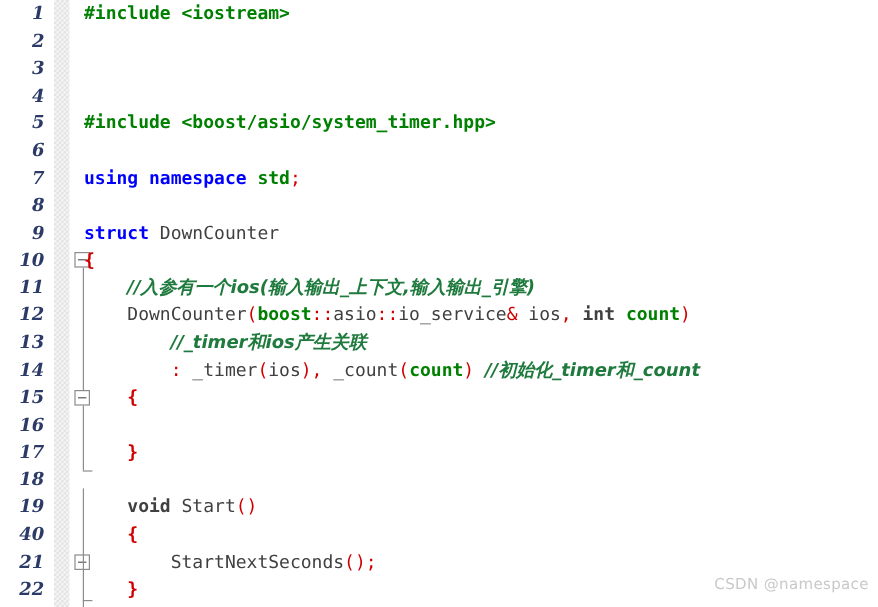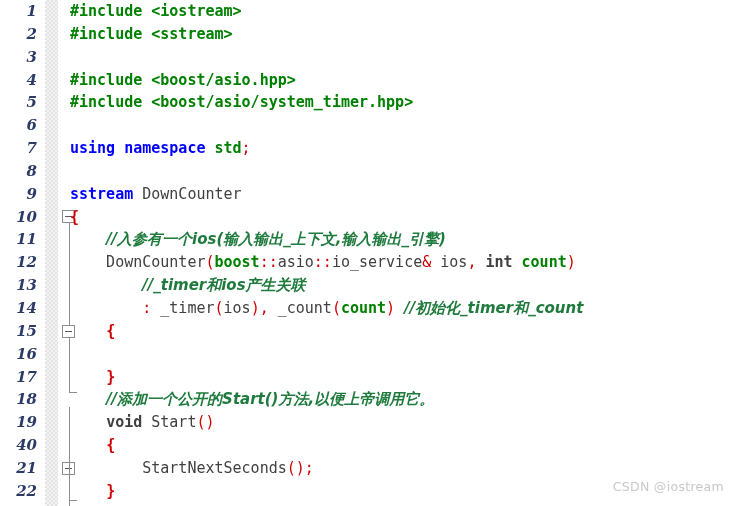--- a/index.html
+++ b/index.html
@@ -152,37 +152,37 @@
   <div class="fold-line" style="top:223px; height:169px;"></div>
   <div class="fold-box" style="top:325px;"></div>
   <div class="fold-tick" style="top:392px;"></div>
 
   <div class="fold-box" style="top:462px;"></div>
   <div class="fold-line" style="top:407px; height:99px;"></div>
   <div class="fold-tick" style="top:500px;"></div>
 
   <div class="lines" id="lines">
       <div class="row"><div class="lnum">1</div><div class="code"><span class="pp">#include &lt;iostream&gt;</span></div></div>
-      <div class="row"><div class="lnum">2</div><div class="code"><span class="pp">#include &lt;sstream&gt;</span></div></div>
+      <div class="row"><div class="lnum">2</div></div>
       <div class="row"><div class="lnum">3</div><div class="code"></div></div>
-      <div class="row"><div class="lnum">4</div><div class="code"><span class="pp">#include &lt;boost/asio.hpp&gt;</span></div></div>
+      <div class="row"><div class="lnum">4</div></div>
       <div class="row"><div class="lnum">5</div><div class="code"><span class="pp">#include &lt;boost/asio/system_timer.hpp&gt;</span></div></div>
       <div class="row"><div class="lnum">6</div><div class="code"></div></div>
       <div class="row"><div class="lnum">7</div><div class="code"><span class="kw">using</span><span class="ident"> </span><span class="kw">namespace</span><span class="ident"> </span><span class="ns">std</span><span class="punct">;</span></div></div>
       <div class="row"><div class="lnum">8</div><div class="code"></div></div>
-      <div class="row"><div class="lnum">9</div><div class="code"><span class="kw">sstream</span><span class="ident"> DownCounter</span></div></div>
+      <div class="row"><div class="lnum">9</div><div class="code"><span class="kw">struct</span><span class="ident"> DownCounter</span></div></div>
       <div class="row"><div class="lnum">10</div><div class="code"><span class="brace">{</span></div></div>
       <div class="row"><div class="lnum">11</div><div class="code"><span class="ident">    </span><span class="cmt">//入参有一个ios(输入输出_上下文,输入输出_引擎)</span></div></div>
       <div class="row"><div class="lnum">12</div><div class="code"><span class="ident">    DownCounter</span><span class="punct">(</span><span class="ns">boost</span><span class="punct">::</span><span class="ident">asio</span><span class="punct">::</span><span class="ident">io_service</span><span class="punct">&amp;</span><span class="ident"> ios</span><span class="punct">,</span><span class="ident"> </span><span class="type">int</span><span class="ident"> </span><span class="ns">count</span><span class="punct">)</span></div></div>
       <div class="row"><div class="lnum">13</div><div class="code"><span class="ident">        </span><span class="cmt">//_timer和ios产生关联</span></div></div>
       <div class="row"><div class="lnum">14</div><div class="code"><span class="ident">        </span><span class="punct">:</span><span class="ident"> _timer</span><span class="punct">(</span><span class="ident">ios</span><span class="punct">)</span><span class="punct">,</span><span class="ident"> _count</span><span class="punct">(</span><span class="ns">count</span><span class="punct">)</span><span class="ident"> </span><span class="cmt">//初始化_timer和_count</span></div></div>
       <div class="row"><div class="lnum">15</div><div class="code"><span class="ident">    </span><span class="brace">{</span></div></div>
       <div class="row"><div class="lnum">16</div><div class="code"></div></div>
       <div class="row"><div class="lnum">17</div><div class="code"><span class="ident">    </span><span class="brace">}</span></div></div>
-      <div class="row"><div class="lnum">18</div><div class="code"><span class="ident">    </span><span class="cmt">//添加一个公开的Start()方法,以便上帝调用它。</span></div></div>
+      <div class="row"><div class="lnum">18</div></div>
       <div class="row"><div class="lnum">19</div><div class="code"><span class="ident">    </span><span class="type">void</span><span class="ident"> Start</span><span class="punct">()</span></div></div>
       <div class="row"><div class="lnum">40</div><div class="code"><span class="ident">    </span><span class="brace">{</span></div></div>
       <div class="row"><div class="lnum">21</div><div class="code"><span class="ident">        StartNextSeconds</span><span class="punct">()</span><span class="punct">;</span></div></div>
       <div class="row"><div class="lnum">22</div><div class="code"><span class="ident">    </span><span class="brace">}</span></div></div>
     </div>
 
-  <div class="watermark">CSDN @iostream</div>
+  <div class="watermark">CSDN @namespace</div>
 </div>
 
 </body></html>

